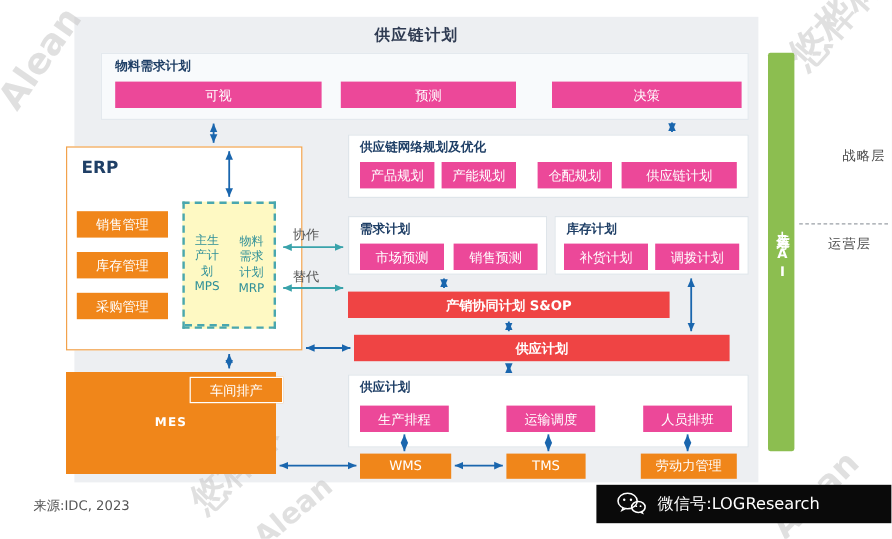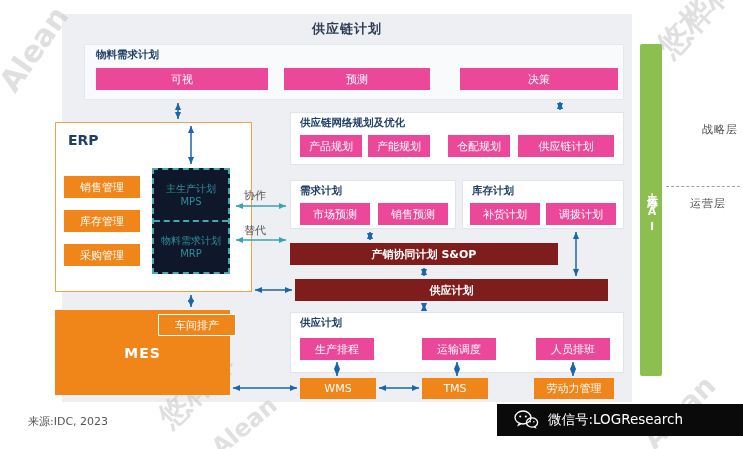--- a/index.html
+++ b/index.html
@@ -11,35 +11,35 @@
       white-space:nowrap;transform-origin:left top;pointer-events:none}
   .box{background:#ffffff;border:1px solid #dfe5ea;z-index:3}
   .ct-box{background:#f8fafc;border:1px solid #e4e9ee;z-index:3}
   .title{z-index:3;text-align:center;font-size:13px;font-weight:bold;color:#2f3b52;letter-spacing:1px}
   .sec-title{z-index:4;font-size:10.5px;font-weight:bold;color:#1f3f66;white-space:nowrap}
   .btn{z-index:4;display:flex;align-items:center;justify-content:center;color:#fff;
        font-size:11px;white-space:nowrap}
   .blue{background:#ec4899}
   .orange{background:#f0861a}
   .bar{z-index:4;display:flex;align-items:center;justify-content:center;color:#fff;
-       font-size:11px;font-weight:bold;background:#7f1d1d}
+       font-size:11px;font-weight:bold;background:#ef4444}
   .vbar{z-index:3;background:#8cbe50;color:#fff;font-weight:bold;font-size:11px;
         display:flex;align-items:center;justify-content:center;
         writing-mode:vertical-rl;text-orientation:upright;letter-spacing:2px;border-radius:2px}
   .layer-label{z-index:3;font-size:11px;color:#4a4a4a;letter-spacing:1px;white-space:nowrap}
   .dash-h{z-index:3;border-top:1px dashed #9aa0a6;height:0}
   .erp-box{background:#fff;border:1px solid #f2a24b;z-index:3}
   .erp-label{z-index:4;font-size:14px;font-weight:bold;color:#1f3f66}
-  .plan-dash{z-index:4;border:2px dashed #49a7af;background:#0f172a;display:flex;flex-direction:column}
+  .plan-dash{z-index:4;border:2px dashed #49a7af;background:#fef9c3;display:flex;flex-direction:row}
   .plan-cell{flex:1;display:flex;align-items:center;justify-content:center;text-align:center;
              color:#2e8f98;font-size:10px;line-height:1.3;padding:2px 4px}
   .plan-cell.first{border-bottom:2px dashed #49a7af}
   .link-label{z-index:4;font-size:11px;color:#555;white-space:nowrap}
   .mes-box{background:#f0861a;z-index:3;display:flex;align-items:center;justify-content:center;
-           color:#fff;font-weight:bold;font-size:14px;letter-spacing:1px}
+           color:#fff;font-weight:bold;font-size:10px;letter-spacing:1px}
   .btn-outline{border:1px solid #ffffff}
   .source{z-index:3;font-size:11px;color:#555;white-space:nowrap}
   .wechat-bar{z-index:7;background:#0a0a0a;display:flex;align-items:center;gap:9px;
               padding-left:16px;color:#fff;font-size:13.5px;white-space:nowrap}
   svg.arrows{position:absolute;left:0;top:0;z-index:6;pointer-events:none}
 </style>
 </head>
 <body>
 
 <div id="app">

